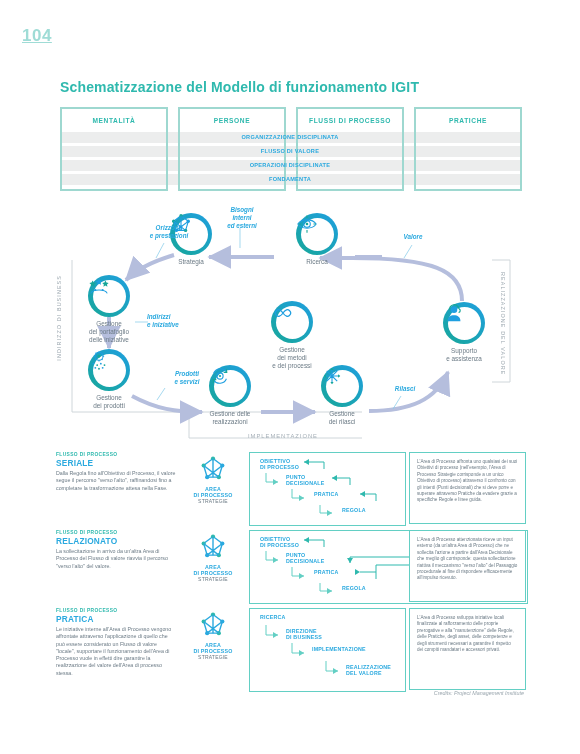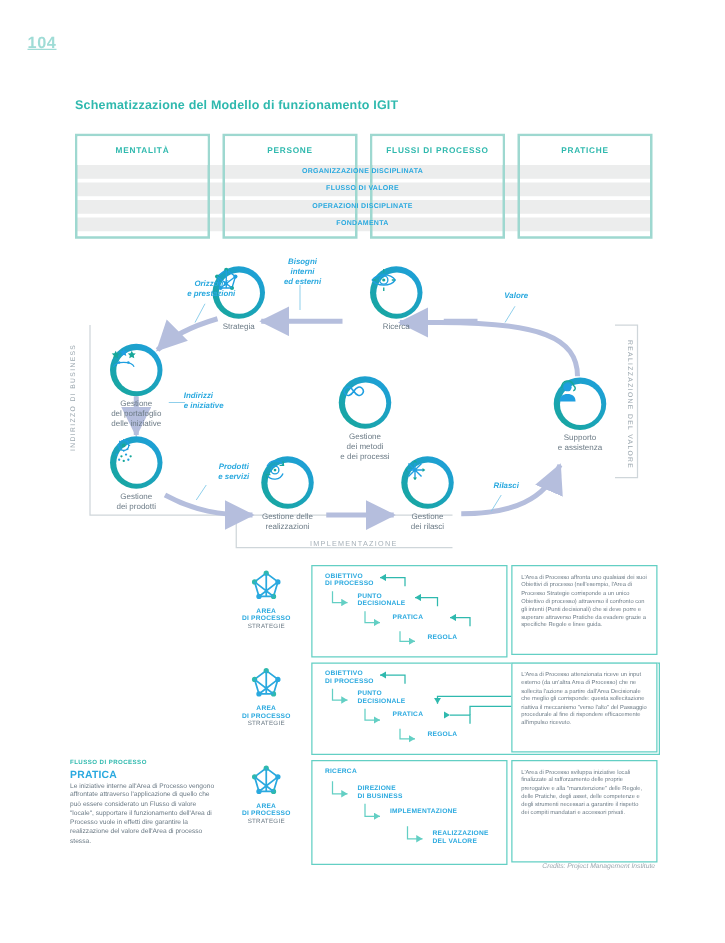--- a/index.html
+++ b/index.html
@@ -6,27 +6,27 @@
   body{
     width:580px;height:754px;background:#ffffff;
     font-family:"Liberation Sans",sans-serif;
     color:#3f4a56;overflow:hidden;position:relative;
   }
   .page{position:absolute;inset:0;}
 
   
   .page-num{
     position:absolute;left:22px;top:26px;
-    font-size:13px;font-weight:600;color:#9fdcd6;letter-spacing:.5px;text-decoration:underline;
+    font-size:17px;font-weight:600;color:#9fdcd6;letter-spacing:.5px;text-decoration:underline;
   }
 
   
   .sec-title{
     position:absolute;left:60px;top:79px;
-    font-size:10px;font-weight:700;color:#2fb9ae;letter-spacing:.15px;
+    font-size:14px;font-weight:700;color:#2fb9ae;letter-spacing:.15px;
   }
 
   
   .matrix{position:absolute;left:60px;top:107px;width:460px;height:80px;}
   .mat-bands{position:absolute;left:0;top:25px;width:460px;height:55px;}
   .band{position:absolute;left:0;width:460px;height:11px;background:#eceded;}
   .band.b0{top:0px}.band.b1{top:14px}.band.b2{top:28px}.band.b3{top:42px}
   .band-lbl{
     position:absolute;width:460px;text-align:center;
     font-size:5.6px;font-weight:700;color:#2aa9df;letter-spacing:.25px;
@@ -336,20 +336,25 @@
     <div class="edge-lbl" style="left:340px;top:33px;width:42px">Valore</div>
 
     <div class="vert-lbl flip" style="left:4px;top:75px">INDIRIZZO DI BUSINESS</div>
     <div class="vert-lbl" style="left:448px;top:72px">REALIZZAZIONE DEL VALORE</div>
     <div class="impl-lbl" style="left:196px;top:233px">IMPLEMENTAZIONE</div>
   </div>
 
   <div class="rows">
 
     <div class="row r0">
+      <div class="txt-col">
+        <div class="kicker">FLUSSO DI PROCESSO</div>
+        <div class="flow-name">SERIALE</div>
+        <div class="flow-desc">Dalla Regola fino all'Obiettivo di Processo, il valore segue il percorso "verso l'alto", raffinandosi fino a completare la trasformazione attesa nella Fase.</div>
+      </div>
       <div class="area-col">
         <div class="area-ico">
           <svg width="28" height="28" viewBox="0 0 24 24" fill="none" stroke="#2aa9df" stroke-width="1.2">
             <path d="M12 3 L20 9 L17 19 L7 19 L4 9 Z"></path>
             <circle cx="12" cy="3" r="1.8" fill="#2fb9ae" stroke="none"></circle>
             <circle cx="20" cy="9" r="1.8" fill="#2aa9df" stroke="none"></circle>
             <circle cx="4" cy="9" r="1.8" fill="#2fb9ae" stroke="none"></circle>
             <circle cx="7" cy="19" r="1.8" fill="#2aa9df" stroke="none"></circle>
             <circle cx="17" cy="19" r="1.8" fill="#2fb9ae" stroke="none"></circle>
             <path d="M12 3 L12 19 M4 9 L17 19 M20 9 L7 19"></path>
@@ -386,20 +391,25 @@
         <div class="ch-lbl" style="left:64px;top:38px;white-space:pre-line">PRATICA</div>
         <div class="ch-lbl" style="left:92px;top:54px;white-space:pre-line">REGOLA</div>
       </div>
 
       <div class="note-col">
         <div class="note-txt">L'Area di Processo affronta uno qualsiasi dei suoi Obiettivi di processo (nell'esempio, l'Area di Processo Strategie corrisponde a un unico Obiettivo di processo) attraverso il confronto con gli intenti (Punti decisionali) che si deve porre e superare attraverso Pratiche da evadere grazie a specifiche Regole e linee guida.</div>
       </div>
     </div>
 
     <div class="row r1">
+      <div class="txt-col">
+        <div class="kicker">FLUSSO DI PROCESSO</div>
+        <div class="flow-name">RELAZIONATO</div>
+        <div class="flow-desc">La sollecitazione in arrivo da un'altra Area di Processo del Flusso di valore riavvia il percorso "verso l'alto" del valore.</div>
+      </div>
       <div class="area-col">
         <div class="area-ico">
           <svg width="28" height="28" viewBox="0 0 24 24" fill="none" stroke="#2aa9df" stroke-width="1.2">
             <path d="M12 3 L20 9 L17 19 L7 19 L4 9 Z"></path>
             <circle cx="12" cy="3" r="1.8" fill="#2fb9ae" stroke="none"></circle>
             <circle cx="20" cy="9" r="1.8" fill="#2aa9df" stroke="none"></circle>
             <circle cx="4" cy="9" r="1.8" fill="#2fb9ae" stroke="none"></circle>
             <circle cx="7" cy="19" r="1.8" fill="#2aa9df" stroke="none"></circle>
             <circle cx="17" cy="19" r="1.8" fill="#2fb9ae" stroke="none"></circle>
             <path d="M12 3 L12 19 M4 9 L17 19 M20 9 L7 19"></path>

